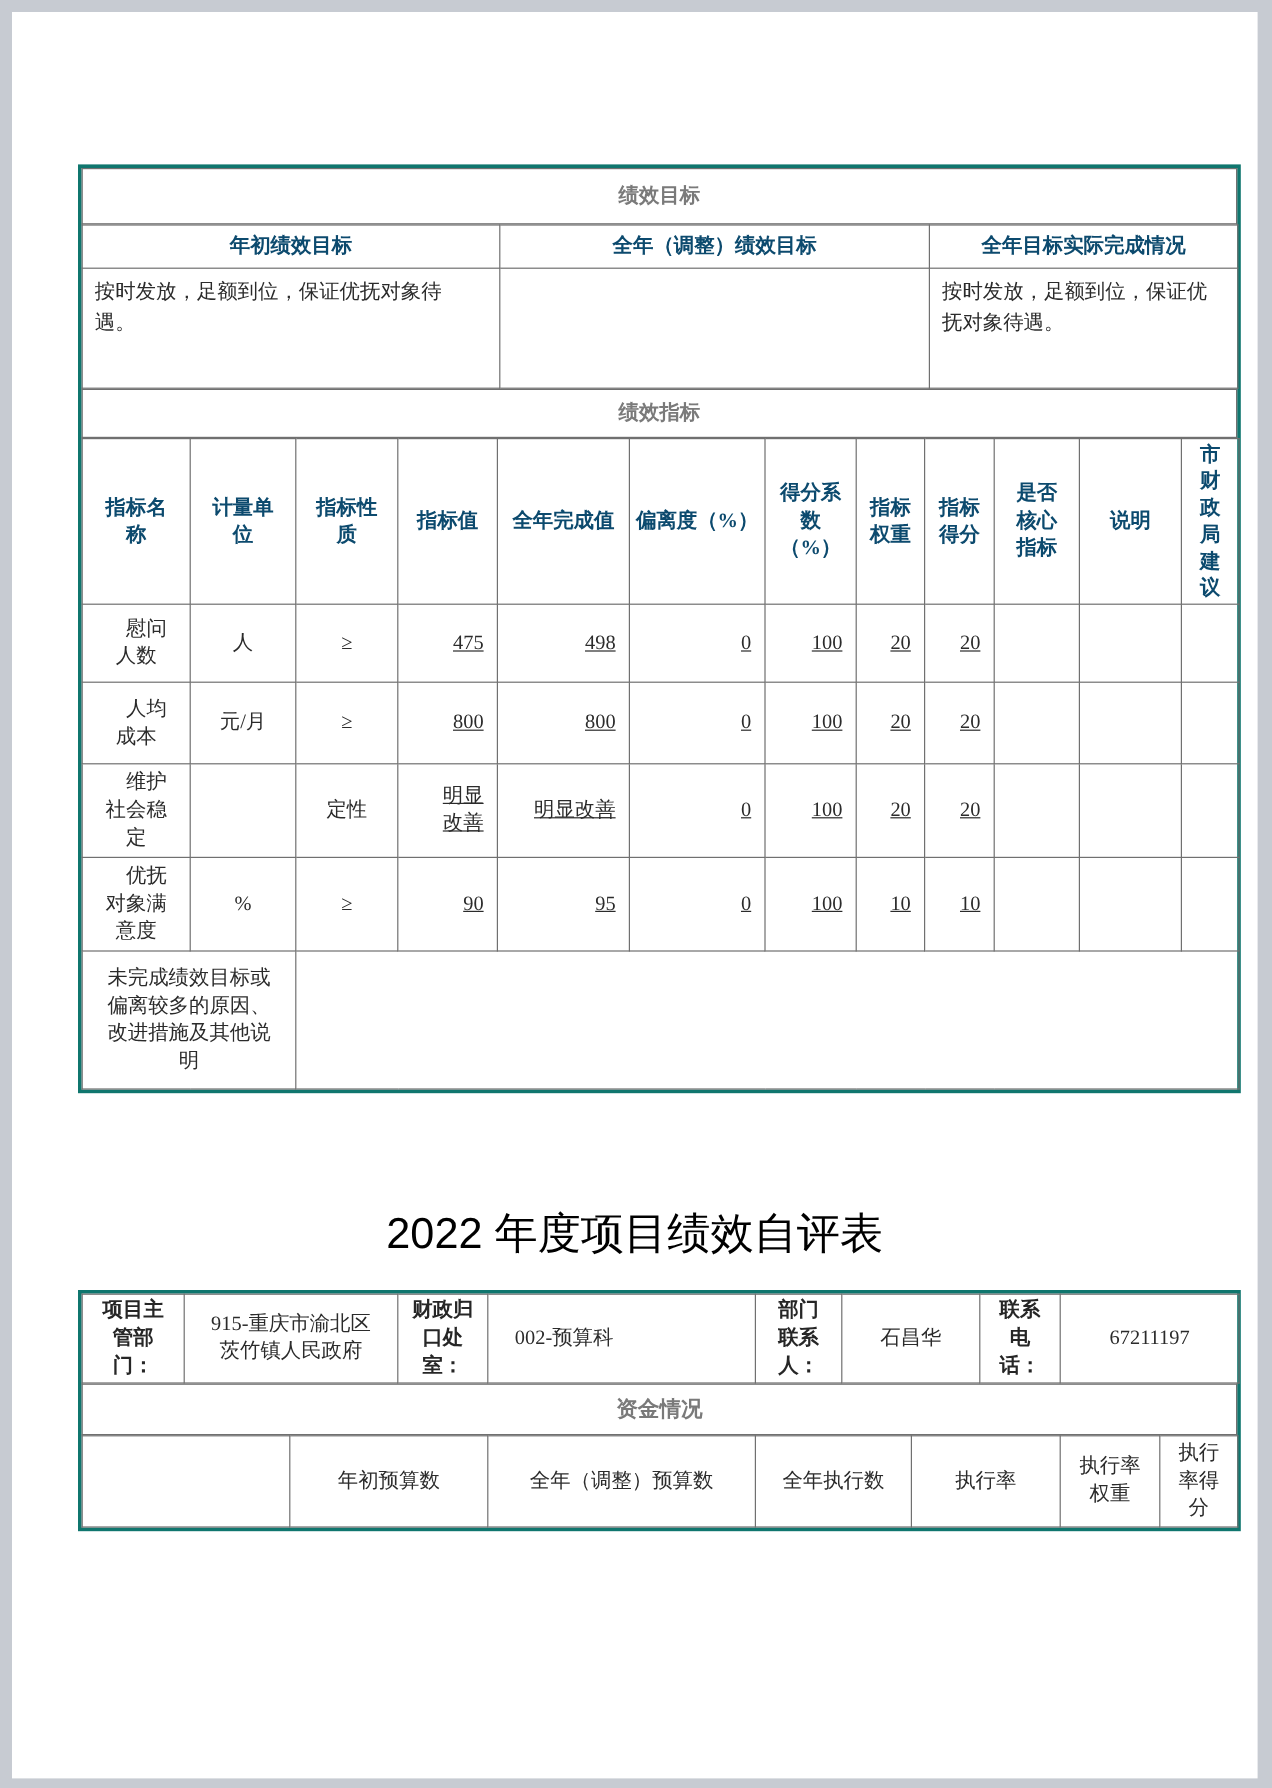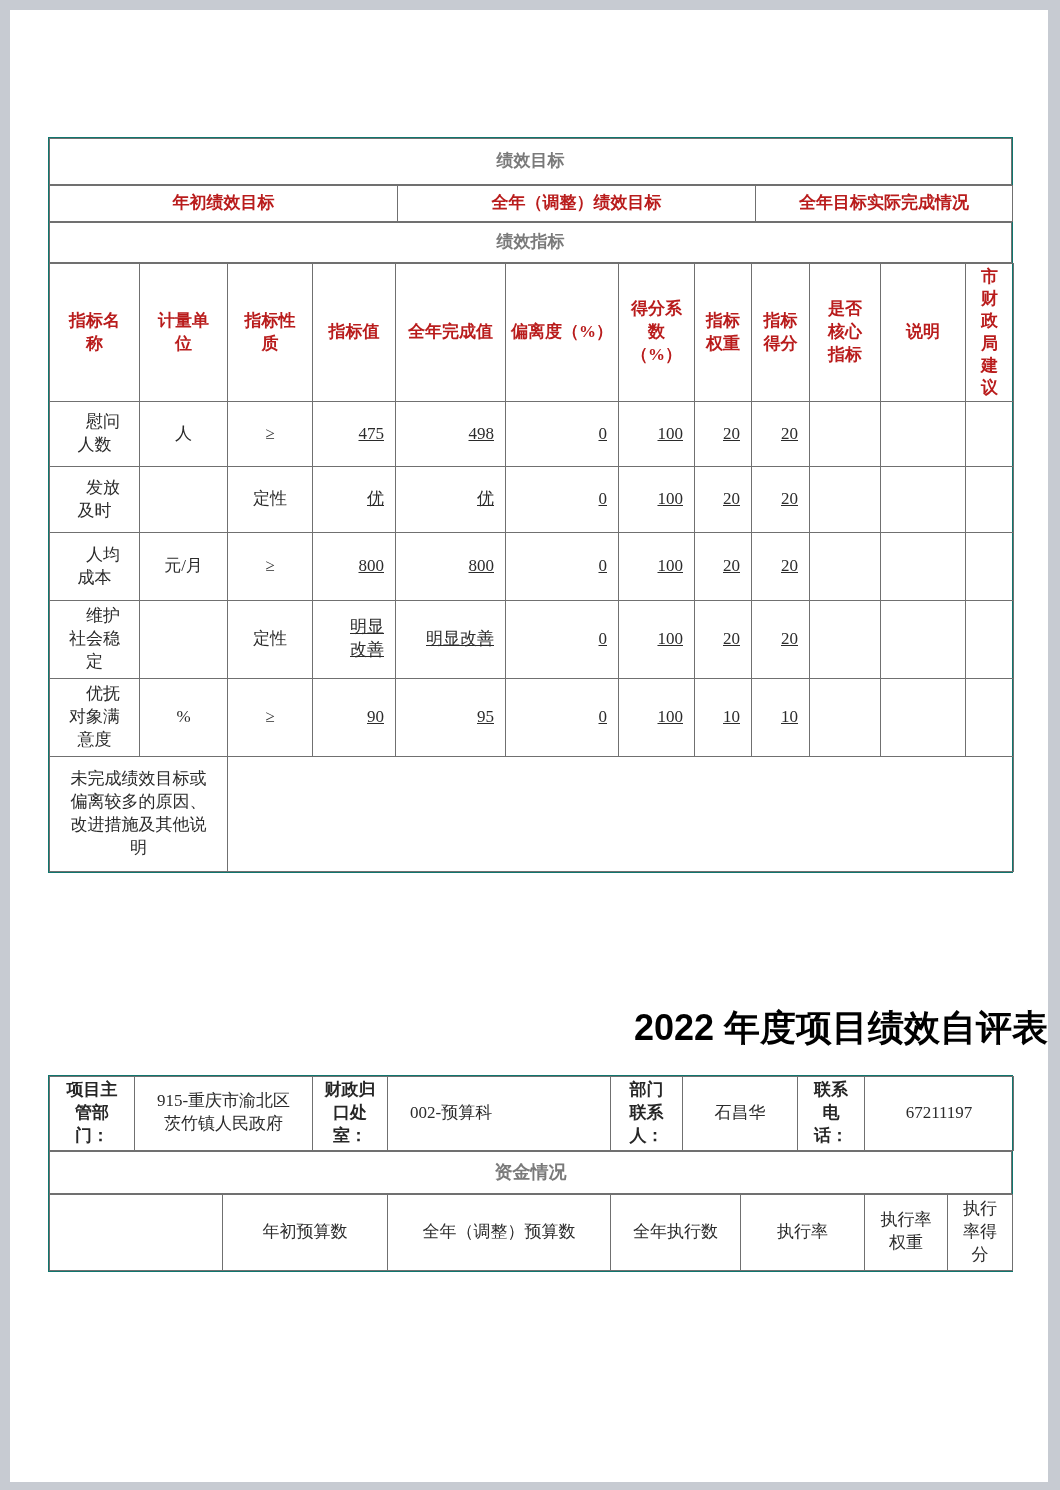--- a/index.html
+++ b/index.html
@@ -7,48 +7,48 @@
     width:1060px;height:1490px;position:relative;
     background:#c7cbd2;
     font-family:"Liberation Serif","DejaVu Serif",serif;
     color:#2b2b2b;
   }
   .page{
     position:absolute;left:10px;top:10px;width:1038px;height:1472px;
     background:#ffffff;
   }
   .tblwrap{
-    position:absolute;left:38px;width:963px;
-    border:1px solid #0f766e;background:#fff;
+    position:absolute;left:55px;width:963px;
+    border:3px solid #0f766e;background:#fff;
   }
   table{border-collapse:collapse;table-layout:fixed;width:100%;}
   td{
     border:1px solid #707070;
     font-size:17px;line-height:1.35;
     padding:2px 6px;vertical-align:middle;overflow:hidden;
     word-break:break-all;
   }
   .sec td{
     font-family:"Liberation Sans","DejaVu Sans",sans-serif;
     font-weight:bold;color:#7a7a7a;text-align:center;
   }
-  .hdr td{font-weight:bold;text-align:center;padding:2px 4px;color:#b91c1c;}
+  .hdr td{font-weight:bold;text-align:center;padding:2px 4px;color:#0c4a6e;}
   .fhdr td{text-align:center;padding:2px 4px;}
   .pre{white-space:pre-line;}
   .l{text-align:left;}
   .r{text-align:right;padding-right:11px;text-decoration:underline;}
   .ctr{text-align:center;}
   .topcell{vertical-align:top;text-align:left;padding:6px 10px;line-height:1.55;}
   .namecol{text-align:center;padding:4px 12px;}
   .lbl{font-weight:bold;text-align:center;color:#262626;}
   .doc-title{
     position:absolute;left:0;top:994px;width:100%;
-    text-align:right;
+    text-align:center;
     font-family:"Liberation Sans","DejaVu Sans",sans-serif;
-    font-weight:700;font-size:36px;color:#000;
+    font-weight:400;font-size:36px;color:#000;
   }
 </style>
 </head>
 <body>
 
 <div class="page">
 
   <div class="tblwrap" style="top:127px;">
 
     <table>
@@ -63,20 +63,27 @@
       <colgroup>
           <col style="width:348px">
           <col style="width:358px">
           <col style="width:257px">
         </colgroup>
       <tbody>
           <tr class="hdr">
         <td style="height:31px;">年初绩效目标</td>
         <td>全年（调整）绩效目标</td>
         <td>全年目标实际完成情况</td>
+      </tr>
+      <tr>
+        <td class="topcell pre" style="height:87px;">按时发放，足额到位，保证优抚对象待
+遇。</td>
+        <td class="topcell"></td>
+        <td class="topcell pre">按时发放，足额到位，保证优
+抚对象待遇。</td>
       </tr>
     </tbody>
       </table>
 
     <table>
       <tbody>
           <tr class="sec">
         <td style="height:35px;">绩效指标</td>
       </tr>
     </tbody>
@@ -136,35 +143,20 @@
         <td class="r">498</td>
         <td class="r">0</td>
         <td class="r">100</td>
         <td class="r">20</td>
         <td class="r">20</td>
         <td></td>
         <td></td>
         <td></td>
       </tr>
       <tr>
-        <td class="namecol pre" style="height:57px;">　发放
-及时</td>
-        <td class="ctr"></td>
-        <td class="ctr">定性</td>
-        <td class="r">优</td>
-        <td class="r">优</td>
-        <td class="r">0</td>
-        <td class="r">100</td>
-        <td class="r">20</td>
-        <td class="r">20</td>
-        <td></td>
-        <td></td>
-        <td></td>
-      </tr>
-      <tr>
         <td class="namecol pre" style="height:59px;">　人均
 成本</td>
         <td class="ctr">元/月</td>
         <td class="ctr">≥</td>
         <td class="r">800</td>
         <td class="r">800</td>
         <td class="r">0</td>
         <td class="r">100</td>
         <td class="r">20</td>
         <td class="r">20</td>

